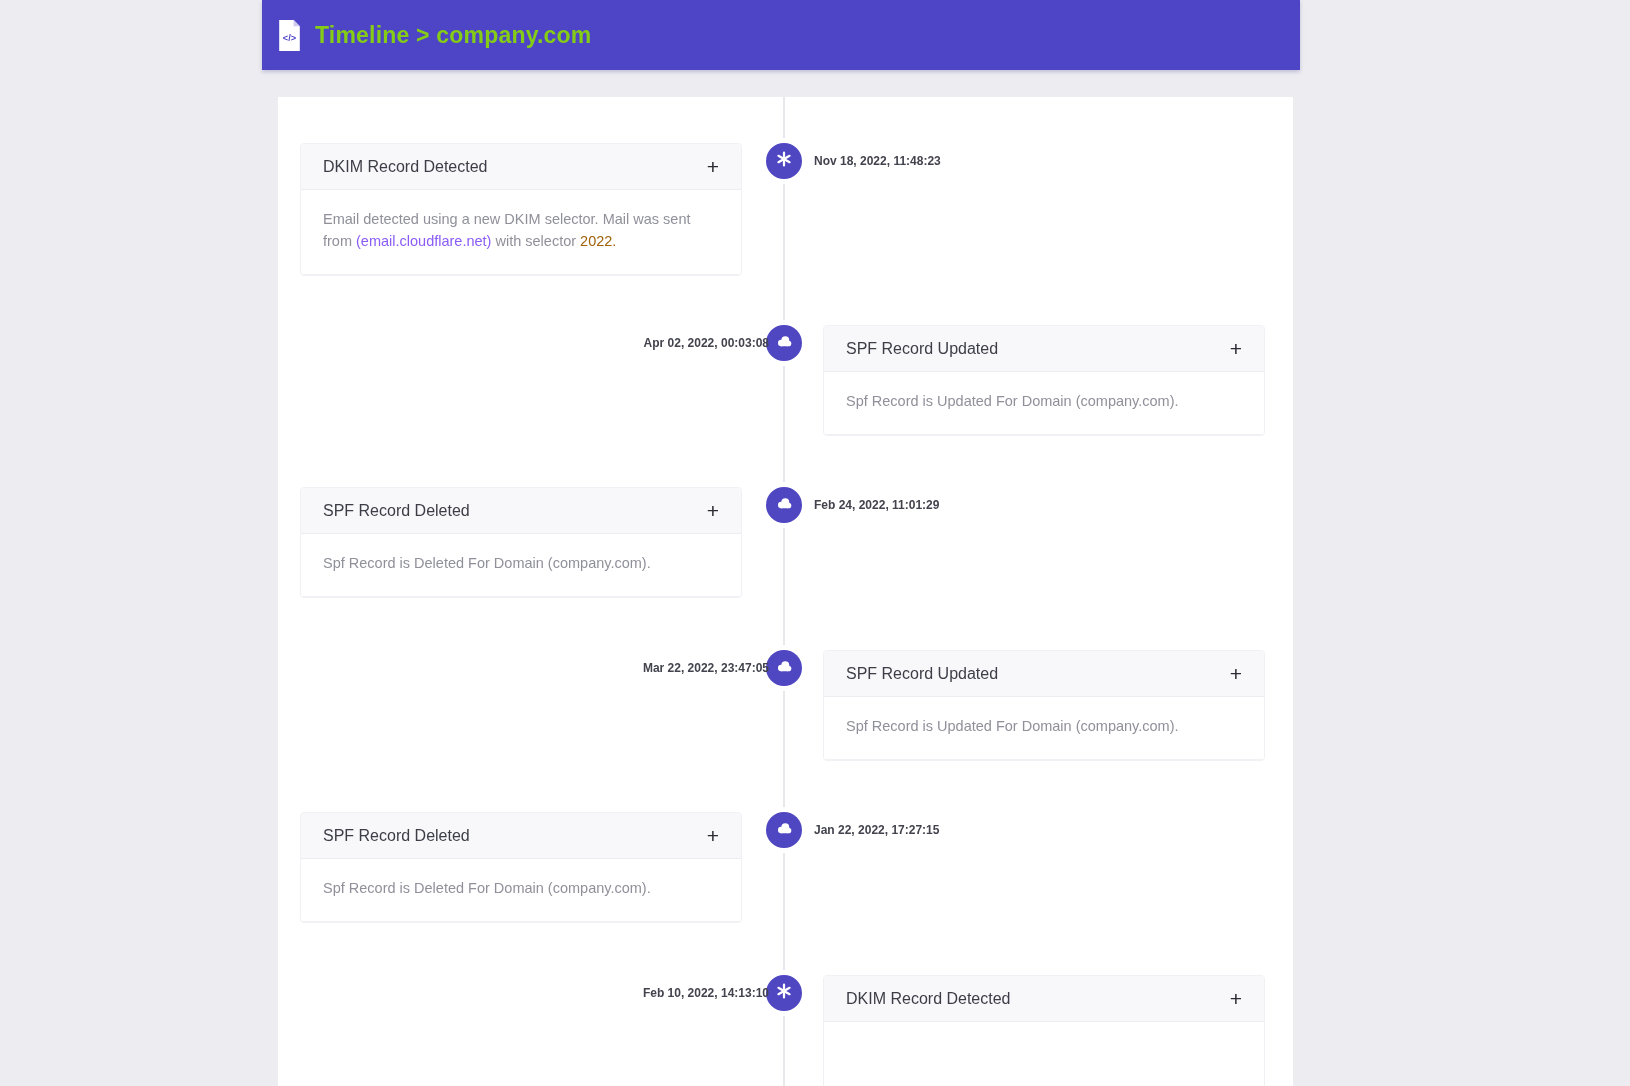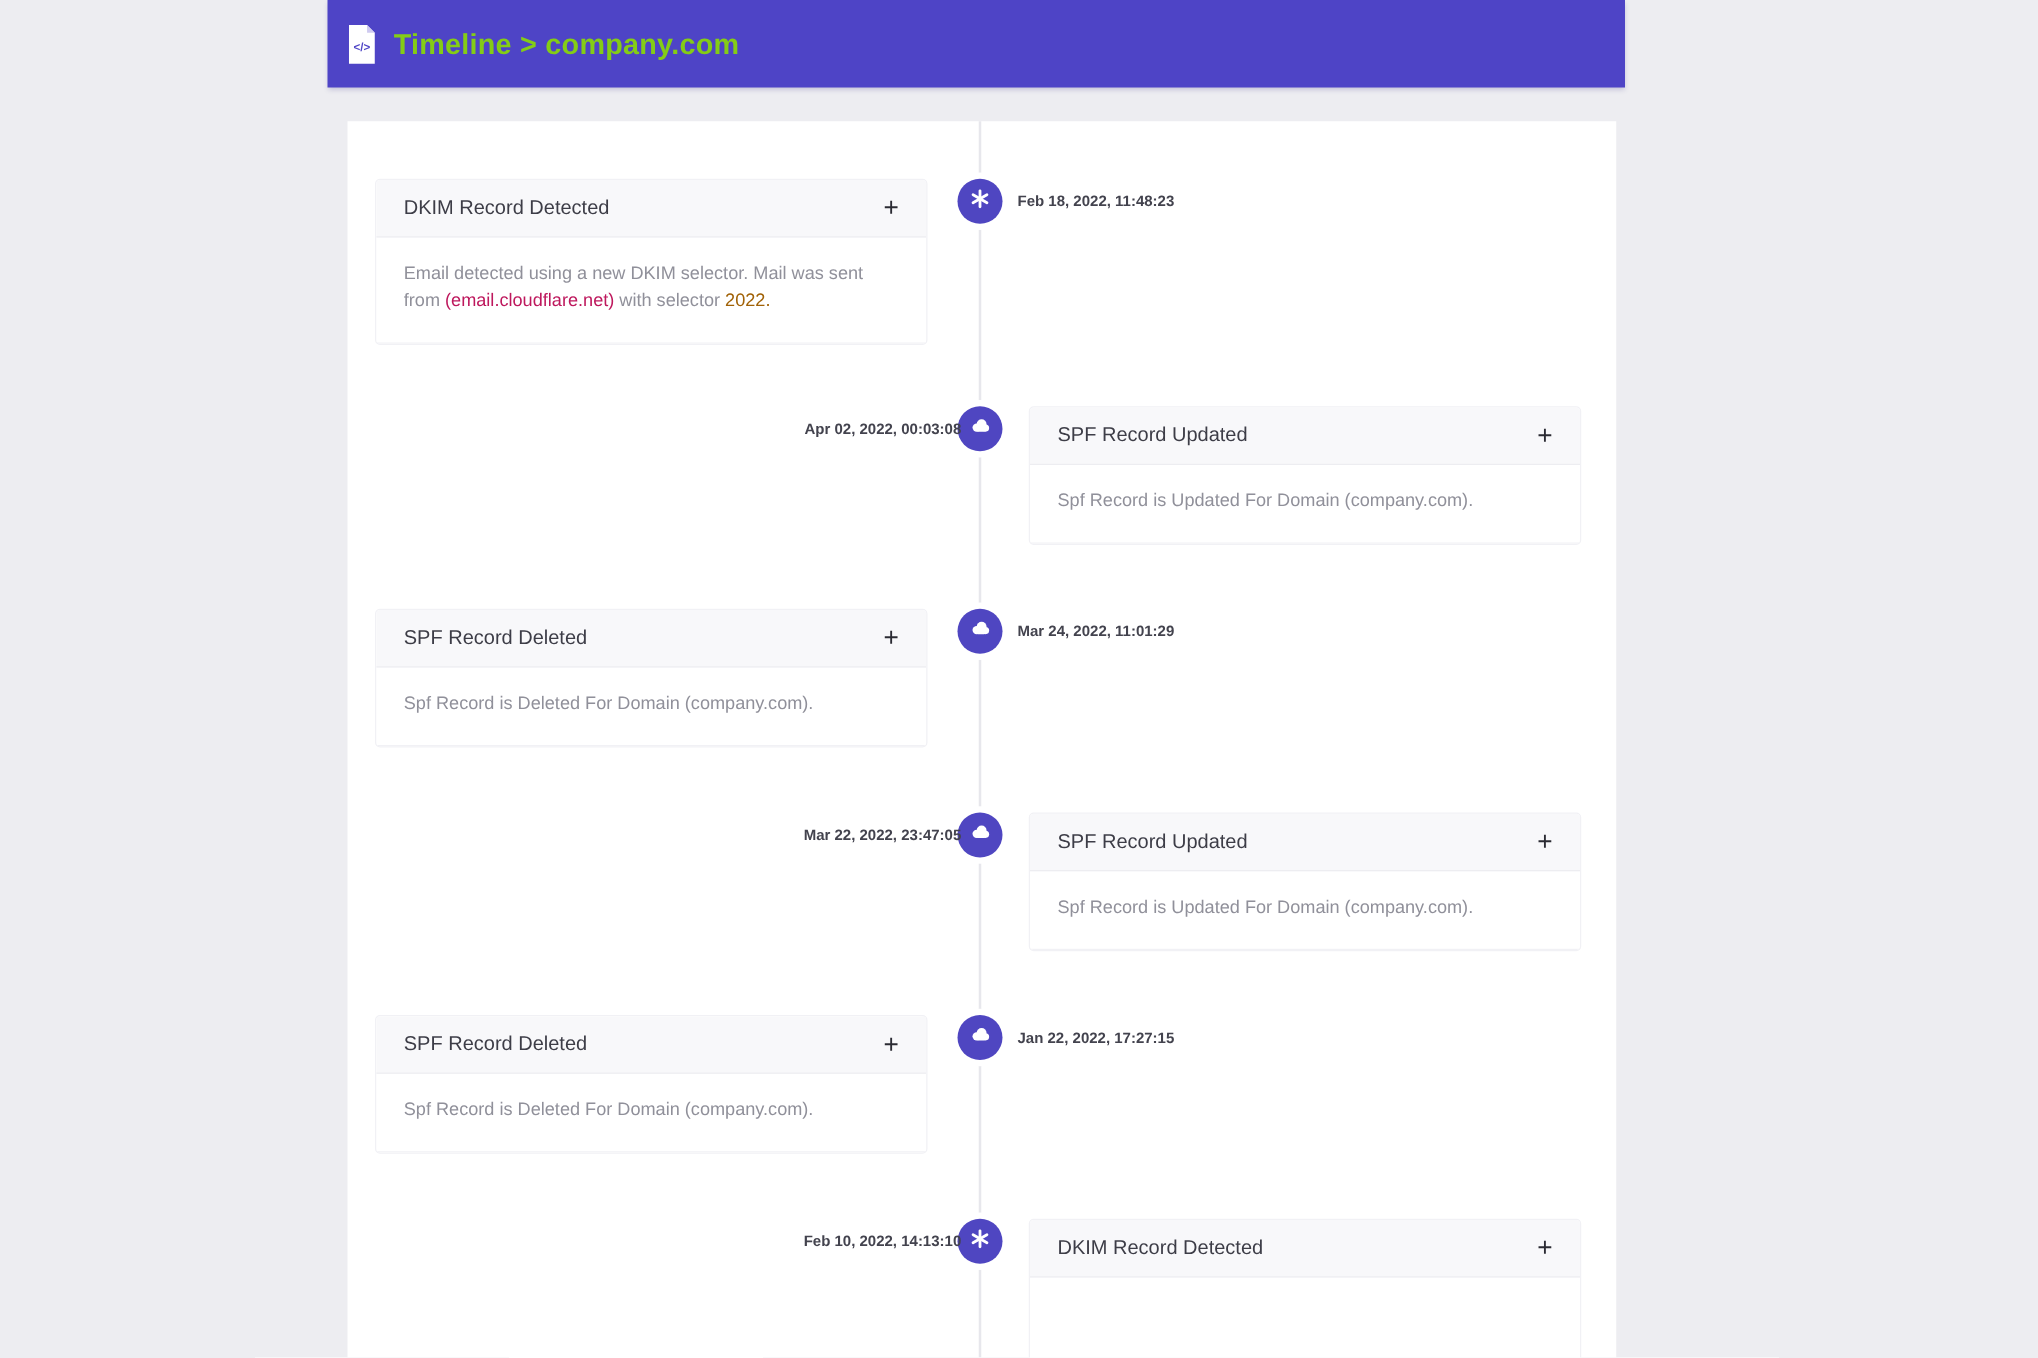--- a/index.html
+++ b/index.html
@@ -46,21 +46,21 @@
   .card-title { font-size:16px; font-weight:500; color:#3d3d47; }
   .expand-btn {
     background:none; border:none; font-size:21px; line-height:21px;
     font-weight:500; color:#2b2b33; cursor:pointer; padding:0;
     font-family:"Liberation Sans", sans-serif;
   }
   .card-body {
     padding:18px 22px 22px; font-size:14.5px; line-height:22px;
     color:#90909a; border-bottom:1px solid #f1f1f5;
   }
-  .link-light { color:#be185d; }
+  .link-light { color:#8b5cf6; }
   .link-blue  { color:#a16207; }
   .node {
     position:absolute; left:488px; top:0; width:36px; height:36px;
     border-radius:50%; background:#4f46c1; box-shadow:0 0 0 5px #ffffff;
     display:flex; align-items:center; justify-content:center;
   }
   .date {
     position:absolute; top:0; height:36px; line-height:36px;
     font-size:12px; font-weight:700; color:#43434e; white-space:nowrap;
   }
@@ -96,21 +96,21 @@
     </div>
     <div class="node">
       <span>
         <svg width="18" height="18" viewBox="0 0 24 24" fill="none" stroke="#ffffff" stroke-width="3" stroke-linecap="round">
           <line x1="12" y1="3.5" x2="12" y2="20.5"></line>
           <line x1="4.6" y1="7.75" x2="19.4" y2="16.25"></line>
           <line x1="4.6" y1="16.25" x2="19.4" y2="7.75"></line>
         </svg>
       </span>
     </div>
-    <div class="date date-right">Feb 18, 2022, 11:48:23</div>
+    <div class="date date-right">Nov 18, 2022, 11:48:23</div>
   </section>
 
   <section class="entry" style="top:228px">
     <div class="card right">
       <div class="card-header">
         <span class="card-title">SPF Record Updated</span>
         <button class="expand-btn">+</button>
       </div>
       <div class="card-body">Spf Record is Updated For Domain (company.com).</div>
     </div>
@@ -138,21 +138,21 @@
     <div class="node">
       <span>
         <svg width="19" height="19" viewBox="0 0 24 24" fill="#ffffff">
           <circle cx="8" cy="14" r="4.2"></circle>
             <circle cx="13" cy="10.5" r="5"></circle>
           <circle cx="17" cy="14.5" r="3.6"></circle>
             <rect x="7.5" y="13" width="10" height="5.1" rx="2"></rect>
         </svg>
       </span>
     </div>
-    <div class="date date-right">Mar 24, 2022, 11:01:29</div>
+    <div class="date date-right">Feb 24, 2022, 11:01:29</div>
   </section>
 
   <section class="entry" style="top:553px">
     <div class="card right">
       <div class="card-header">
         <span class="card-title">SPF Record Updated</span>
         <button class="expand-btn">+</button>
       </div>
       <div class="card-body">Spf Record is Updated For Domain (company.com).</div>
     </div>

